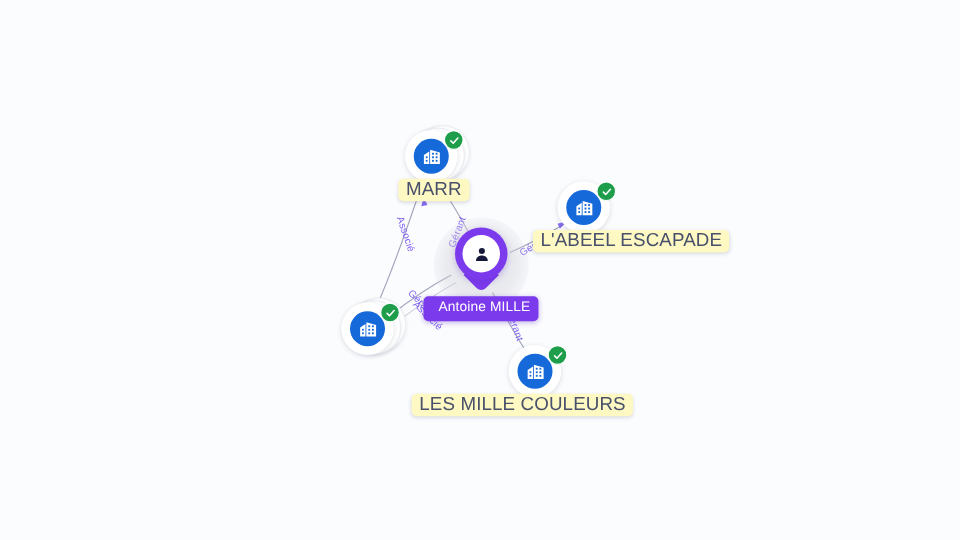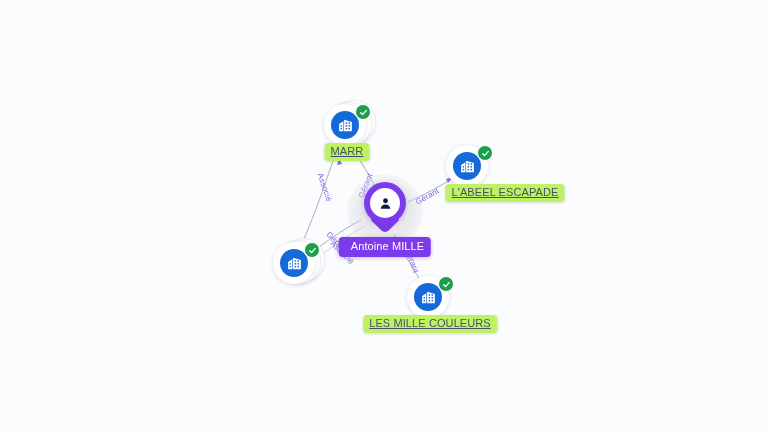--- a/index.html
+++ b/index.html
@@ -98,30 +98,29 @@
     display: flex;
     align-items: center;
     justify-content: center;
   }
   .check-badge svg { display: block; }
 
   
   .node-caption {
     position: absolute;
     transform: translate(-50%, 0);
-    background: #bef264;
+    background: #fef9c3;
     border-radius: 4px;
     box-shadow: 0 1px 3px rgba(40,50,80,0.16);
     padding: 2px 6px 3px 6px;
-    font-size: 11px;
+    font-size: 15px;
     line-height: 13px;
     color: #49506b;
     white-space: nowrap;
     letter-spacing: 0.1px;
-    text-decoration: underline;
   }
 
   
   .person-node {
     position: absolute;
     transform: translate(-50%, -50%);
     width: 42px;
     height: 52px;
   }
   .pin-shape {
@@ -325,21 +324,21 @@
           <rect x="5.1" y="15.4" width="2.0" height="2.0" fill="#1669d8"></rect>
         </svg>
       </div>
     </div>
     <div class="check-badge">
       <svg width="9" height="9" viewBox="0 0 24 24">
         <path d="M4.5 12.5 L9.5 17.5 L19.5 6.5" stroke="#ffffff" stroke-width="3.4" fill="none" stroke-linecap="round" stroke-linejoin="round"></path>
       </svg>
     </div>
   </div>
-  <div class="node-caption" style="left:430px; top:315px;">LES MILLE COULEURS</div>
+  <div class="node-caption" style="left:418px; top:315px;">LES MILLE COULEURS</div>
 
   <div class="person-node" style="left:385px; top:208px;">
     <div class="pin-tail"></div>
     <div class="pin-shape"></div>
     <div class="pin-hole">
       <svg width="15" height="15" viewBox="0 0 24 24">
         <circle cx="12" cy="7.6" r="3.9" fill="#16183a"></circle>
         <path d="M4.4 20.5c0-4.3 3.4-7.1 7.6-7.1s7.6 2.8 7.6 7.1z" fill="#16183a"></path>
       </svg>
     </div>

